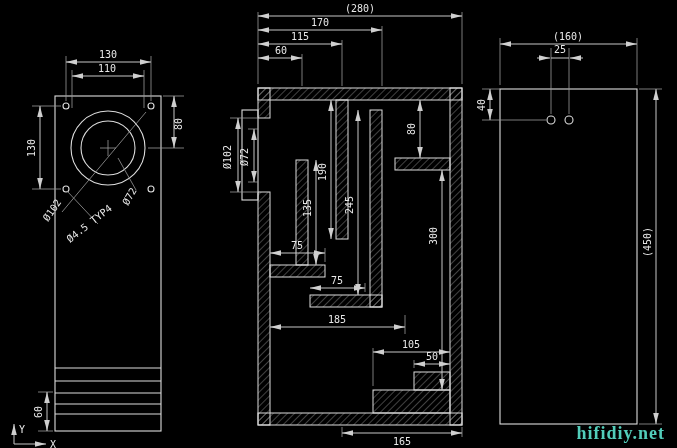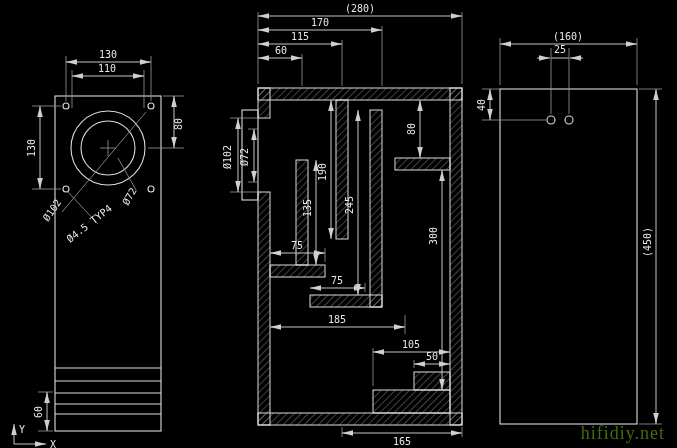--- a/index.html
+++ b/index.html
@@ -4,22 +4,22 @@
 <style>
   html,body{margin:0;padding:0;background:#000;}
   .canvas{position:relative;width:677px;height:448px;background:#000000;overflow:hidden;
           font-family:"DejaVu Sans Mono", monospace;}
   svg{position:absolute;left:0;top:0;}
   .t{fill:#e8e8e8;font-family:"DejaVu Sans Mono",monospace;font-size:10px;}
   .ln{stroke:#dcdcdc;stroke-width:1.1;fill:none;}
   .thin{stroke:#9a9a9a;stroke-width:0.8;fill:none;}
   .dim{stroke:#c6c6c6;stroke-width:1;fill:none;}
   .wall{fill:url(#hatch);stroke:#dcdcdc;stroke-width:1;}
-  .watermark{position:absolute;right:12px;bottom:4px;color:#4d7c0f;opacity:.88;
-             font-family:"Liberation Serif",serif;font-weight:normal;font-size:18px;letter-spacing:1px;}
+  .watermark{position:absolute;right:12px;bottom:4px;color:#5eead4;opacity:.88;
+             font-family:"Liberation Serif",serif;font-weight:bold;font-size:18px;letter-spacing:1px;}
 </style>
 </head>
 <body>
 
 <div class="canvas">
 <svg width="677" height="448" viewBox="0 0 677 448">
   <defs>
     <pattern id="hatch" patternUnits="userSpaceOnUse" width="5" height="5" patternTransform="rotate(45)">
       <line x1="0" y1="0" x2="0" y2="5" stroke="#bdbdbd" stroke-width="0.7"></line>
     </pattern>

